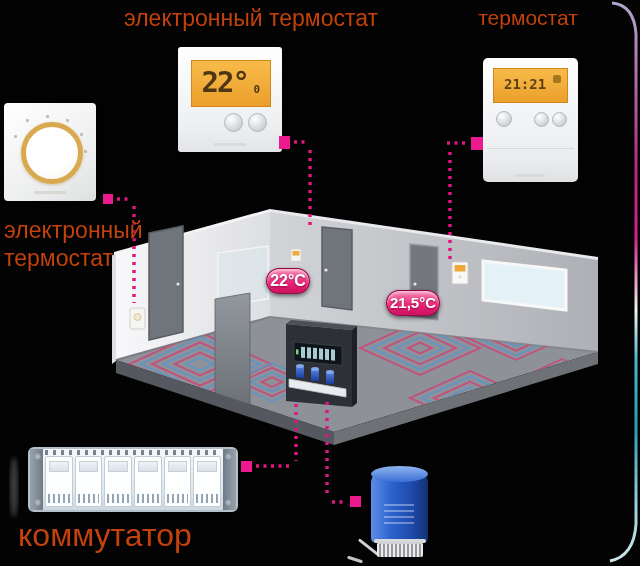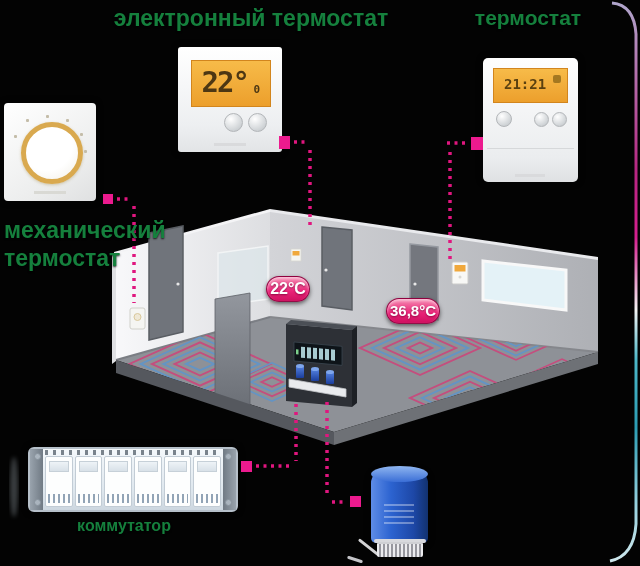--- a/index.html
+++ b/index.html
@@ -1,33 +1,33 @@
 <!DOCTYPE html>
 <html><head>
 <meta charset="utf-8">
 <style>
   html,body{margin:0;padding:0;background:#000;}
   .stage{position:relative;width:640px;height:566px;background:#030303;overflow:hidden;
          font-family:"Liberation Sans",sans-serif;}
   svg{position:absolute;left:0;top:0;}
   #room-layer{z-index:1;}
   #connector-layer{z-index:3;pointer-events:none;}
-  .lbl{position:absolute;color:#15803d;font-weight:bold;z-index:4;line-height:1.22;
+  .lbl{position:absolute;color:#c2410c;font-weight:normal;z-index:4;line-height:1.22;
        text-shadow:0 1px 2px rgba(0,0,0,.8);}
   .lbl-electronic{left:60px;top:4px;width:382px;text-align:center;font-size:23px;}
   .lbl-programmable{left:421px;top:5px;width:214px;text-align:center;font-size:21px;}
   .lbl-mechanical{left:4px;top:216px;width:200px;text-align:left;font-size:23px;}
-  .lbl-commutator{left:18px;top:516px;width:212px;text-align:center;font-size:16px;}
+  .lbl-commutator{left:18px;top:516px;width:212px;text-align:left;font-size:32px;}
   .lbl-servo{left:448px;top:516px;width:180px;text-align:center;font-size:24px;}
 
   .temp-badge{position:absolute;z-index:4;color:#fff;font-weight:bold;text-align:center;
       background:linear-gradient(#f68bb2,#e92277 60%,#cf1060);
       border:1px solid rgba(135,0,60,.9);border-radius:13px;
       box-shadow:inset 0 2px 3px rgba(255,255,255,.5),0 2px 4px rgba(0,0,0,.55);
-      text-shadow:0 1px 2px rgba(100,0,45,.65);margin-top:8px;}
+      text-shadow:0 1px 2px rgba(100,0,45,.65);}
   .badge-16{left:162px;top:299px;width:50px;height:27px;font-size:18px;line-height:27px;}
   .badge-22{left:266px;top:268px;width:42px;height:24px;font-size:16px;line-height:24px;}
   .badge-215{left:386px;top:290px;width:52px;height:24px;font-size:15px;line-height:24px;}
 
   .device{position:absolute;z-index:2;}
   
   .mech{left:4px;top:103px;width:92px;height:98px;border-radius:4px;
         background:linear-gradient(145deg,#ffffff,#eceded 70%,#dfe0e1);
         box-shadow:0 0 6px rgba(0,0,0,.6);}
   .mech-dial{position:absolute;left:17px;top:19px;width:52px;height:52px;border-radius:50%;
@@ -358,21 +358,21 @@
     <path d="M 612,3 Q 634,5 636,34 L 636,524 Q 634,556 610,561" fill="none" stroke="url(#edgeG)" stroke-width="3" opacity="0.95"></path>
 
     <ellipse cx="14" cy="487" rx="4" ry="30" fill="#b8c4cc" opacity="0.3" filter="url(#blur2)"></ellipse>
   </svg>
 
   <div class="lbl lbl-electronic">электронный термостат</div>
   <div class="lbl lbl-programmable">
     <div>термостат</div>
   </div>
   <div class="lbl lbl-mechanical">
-    <div>механический</div>
+    <div>электронный</div>
     <div>термостат</div>
   </div>
   <div class="lbl lbl-commutator">коммутатор</div>
 
   <div class="temp-badge badge-22">22°C</div>
-  <div class="temp-badge badge-215">36,8°C</div>
+  <div class="temp-badge badge-215">21,5°C</div>
 
 </div>
 
 </body></html>

